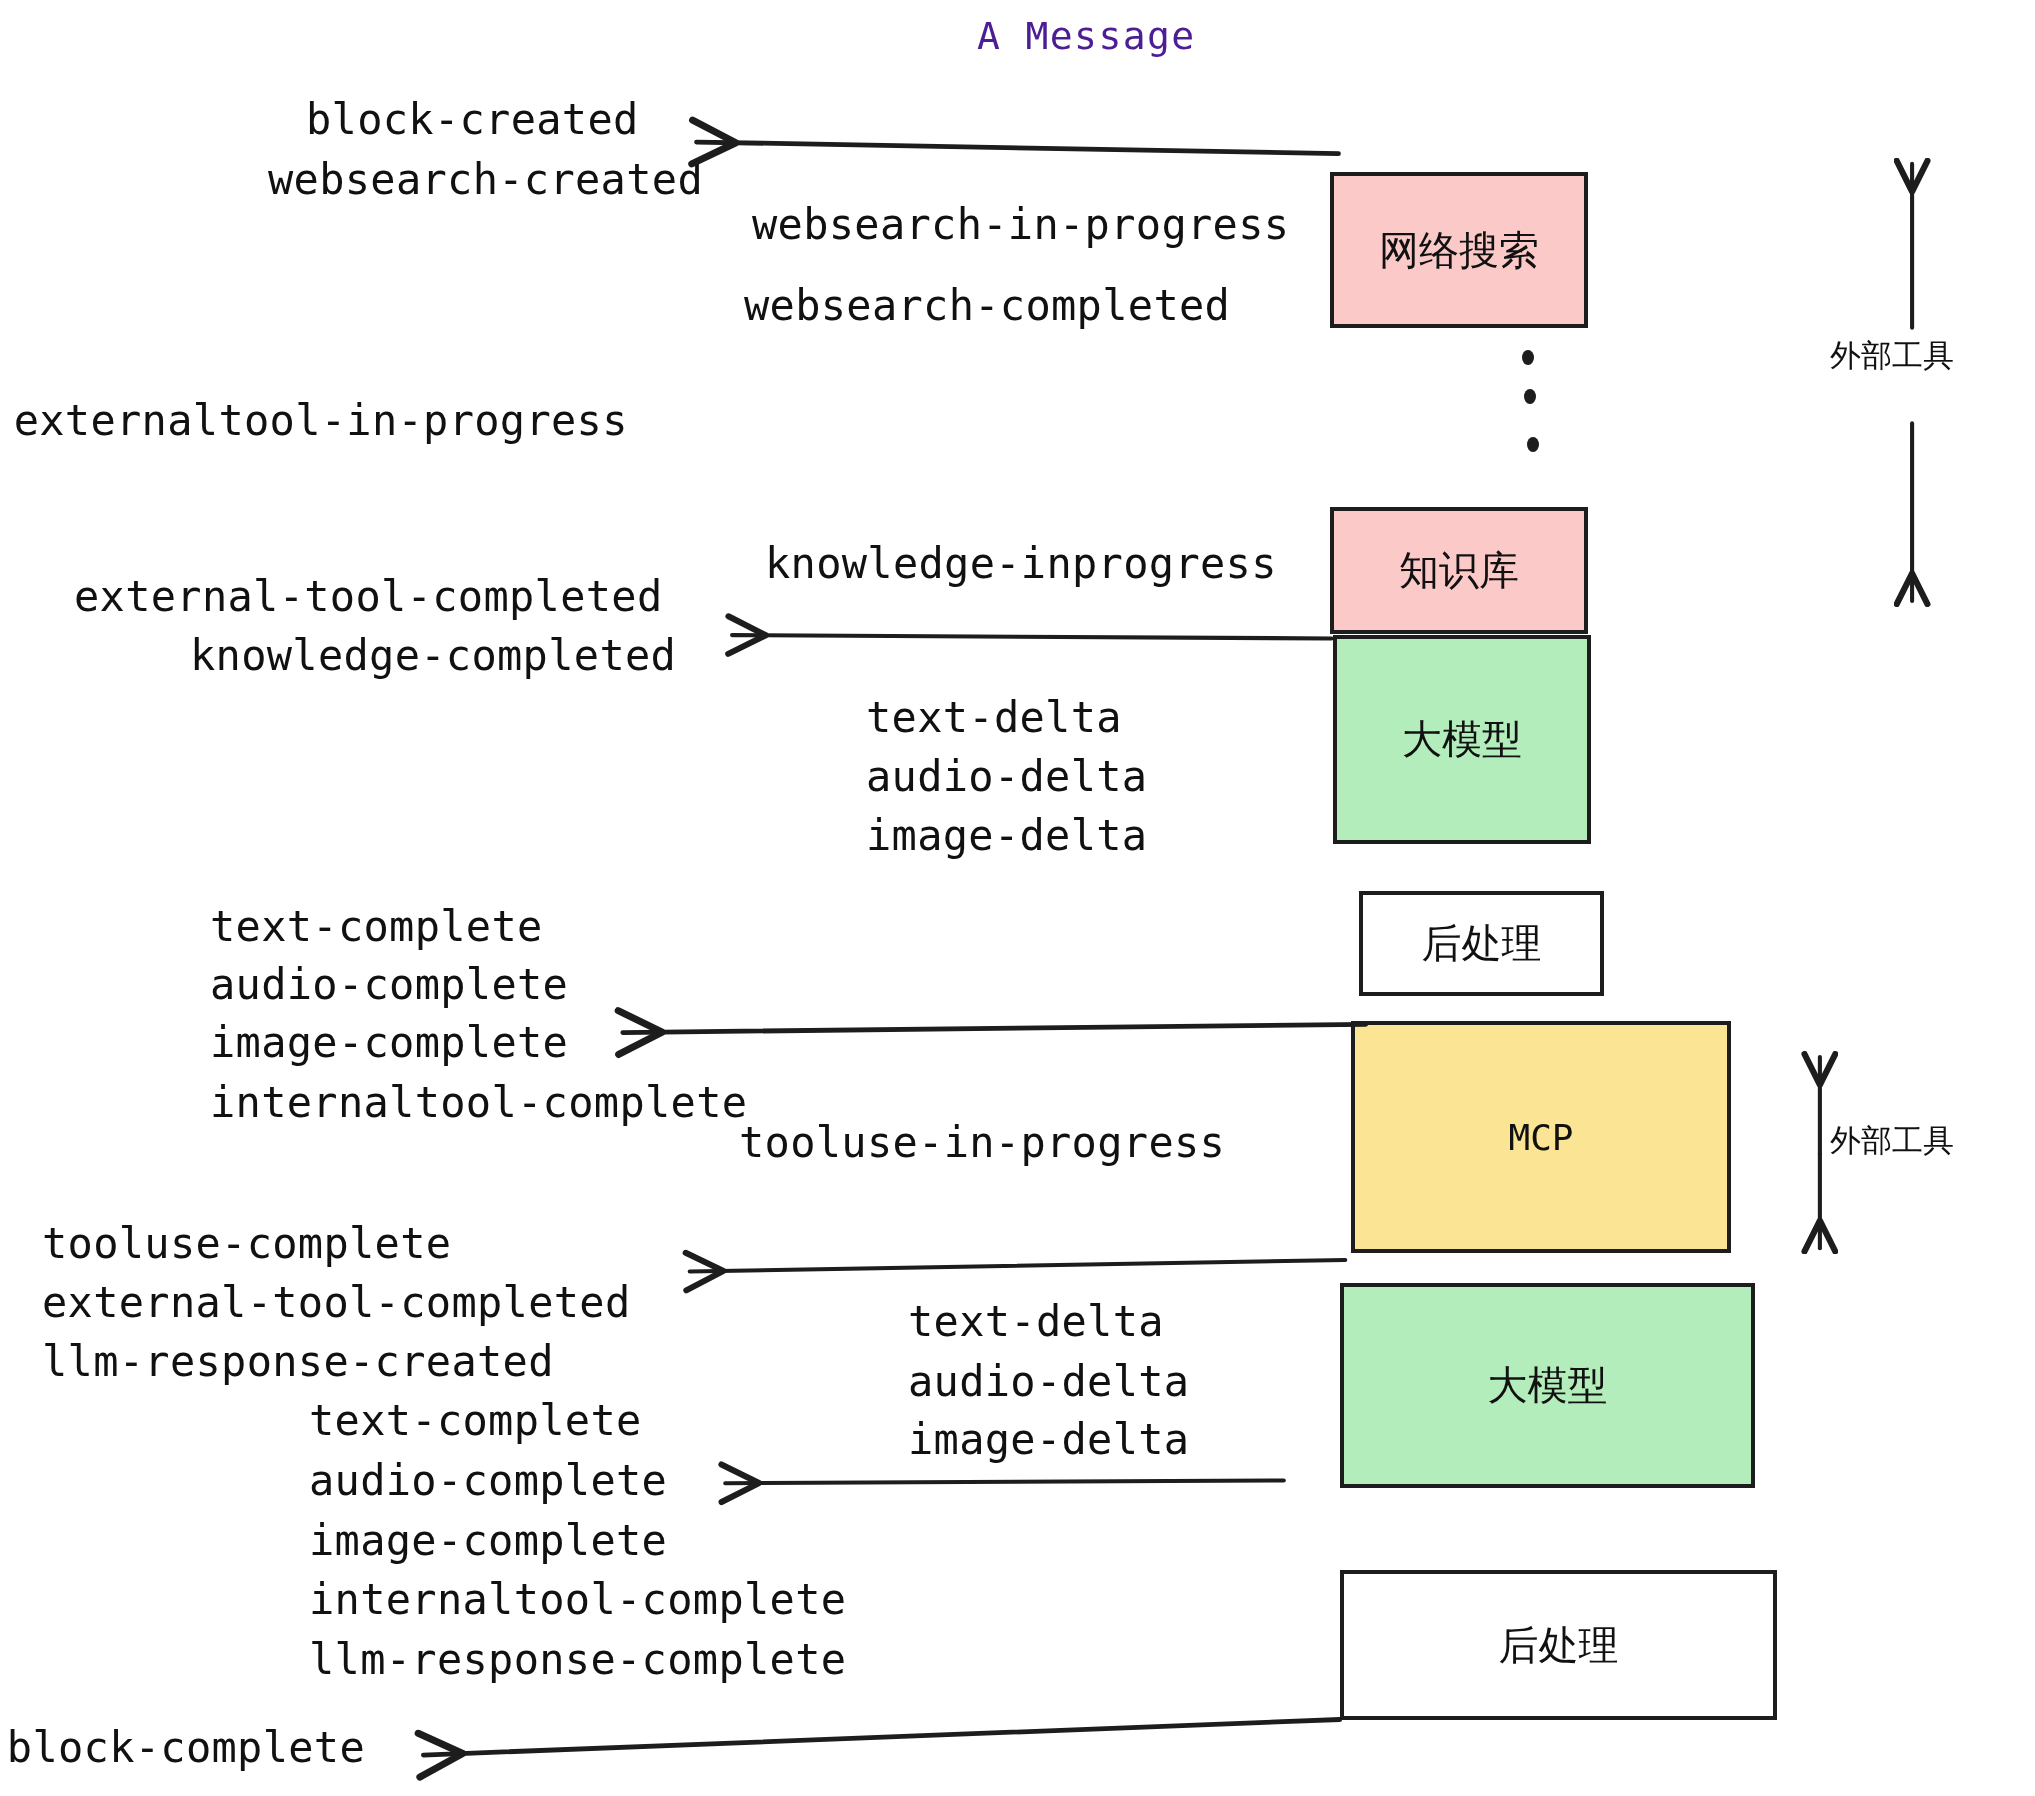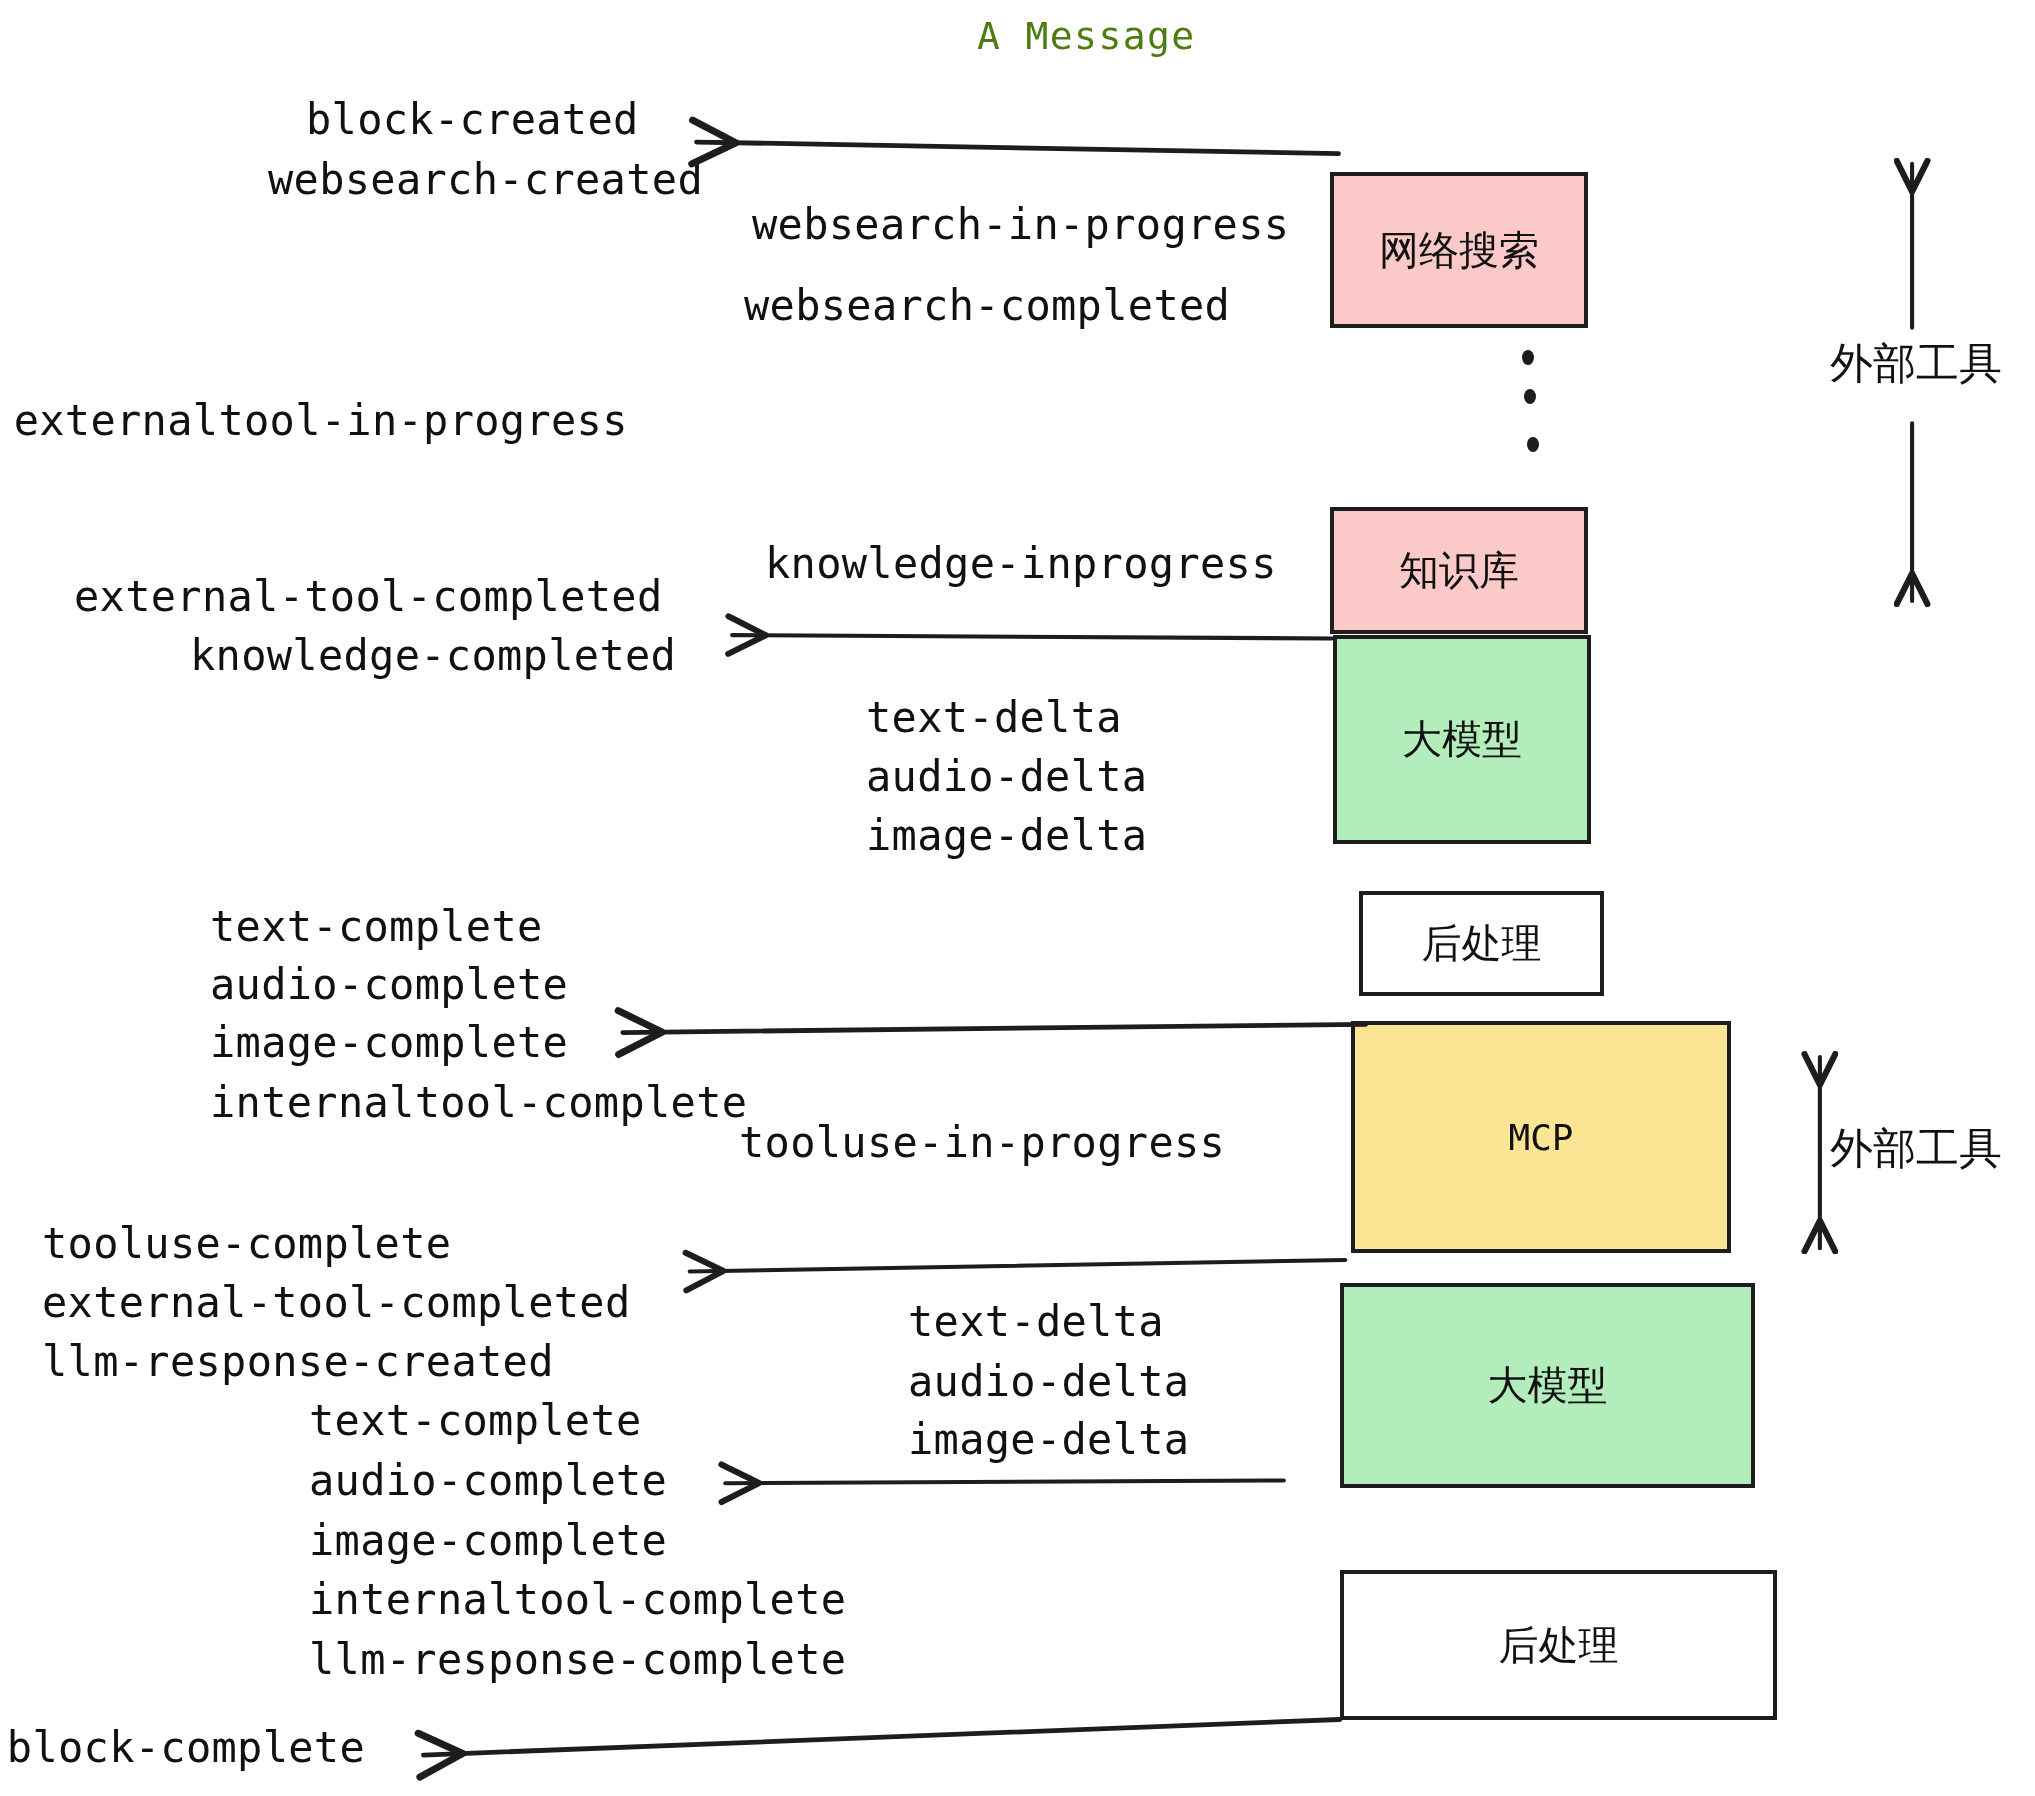--- a/index.html
+++ b/index.html
@@ -20,21 +20,21 @@
     white-space: nowrap;
     color: #111111;
     font-family: "DejaVu Sans Mono", "Liberation Mono", monospace;
     font-size: 42px;
     letter-spacing: 0.3px;
     line-height: 1;
   }
   .title {
     position: absolute;
     white-space: nowrap;
-    color: #4d7c0f;
+    color: #4c1d95;
     font-family: "DejaVu Sans Mono", "Liberation Mono", monospace;
     font-size: 38px;
     letter-spacing: 1.4px;
   }
   .box {
     position: absolute;
     border: 4.1px solid #1d1d1d;
     box-sizing: border-box;
     display: flex;
     align-items: center;
@@ -45,21 +45,21 @@
   }
   .box.mcp-box {
     font-family: "DejaVu Sans Mono", "Liberation Mono", monospace;
     font-size: 36px;
   }
   .cjk-side {
     position: absolute;
     white-space: nowrap;
     color: #111111;
     font-family: "DejaVu Sans", "Liberation Sans", sans-serif;
-    font-size: 43px;
+    font-size: 31px;
   }
   .dot {
     position: absolute;
     width: 11.6px;
     height: 15px;
     background: #1d1d1d;
     border-radius: 50%;
   }
   svg.overlay {
     position: absolute;

